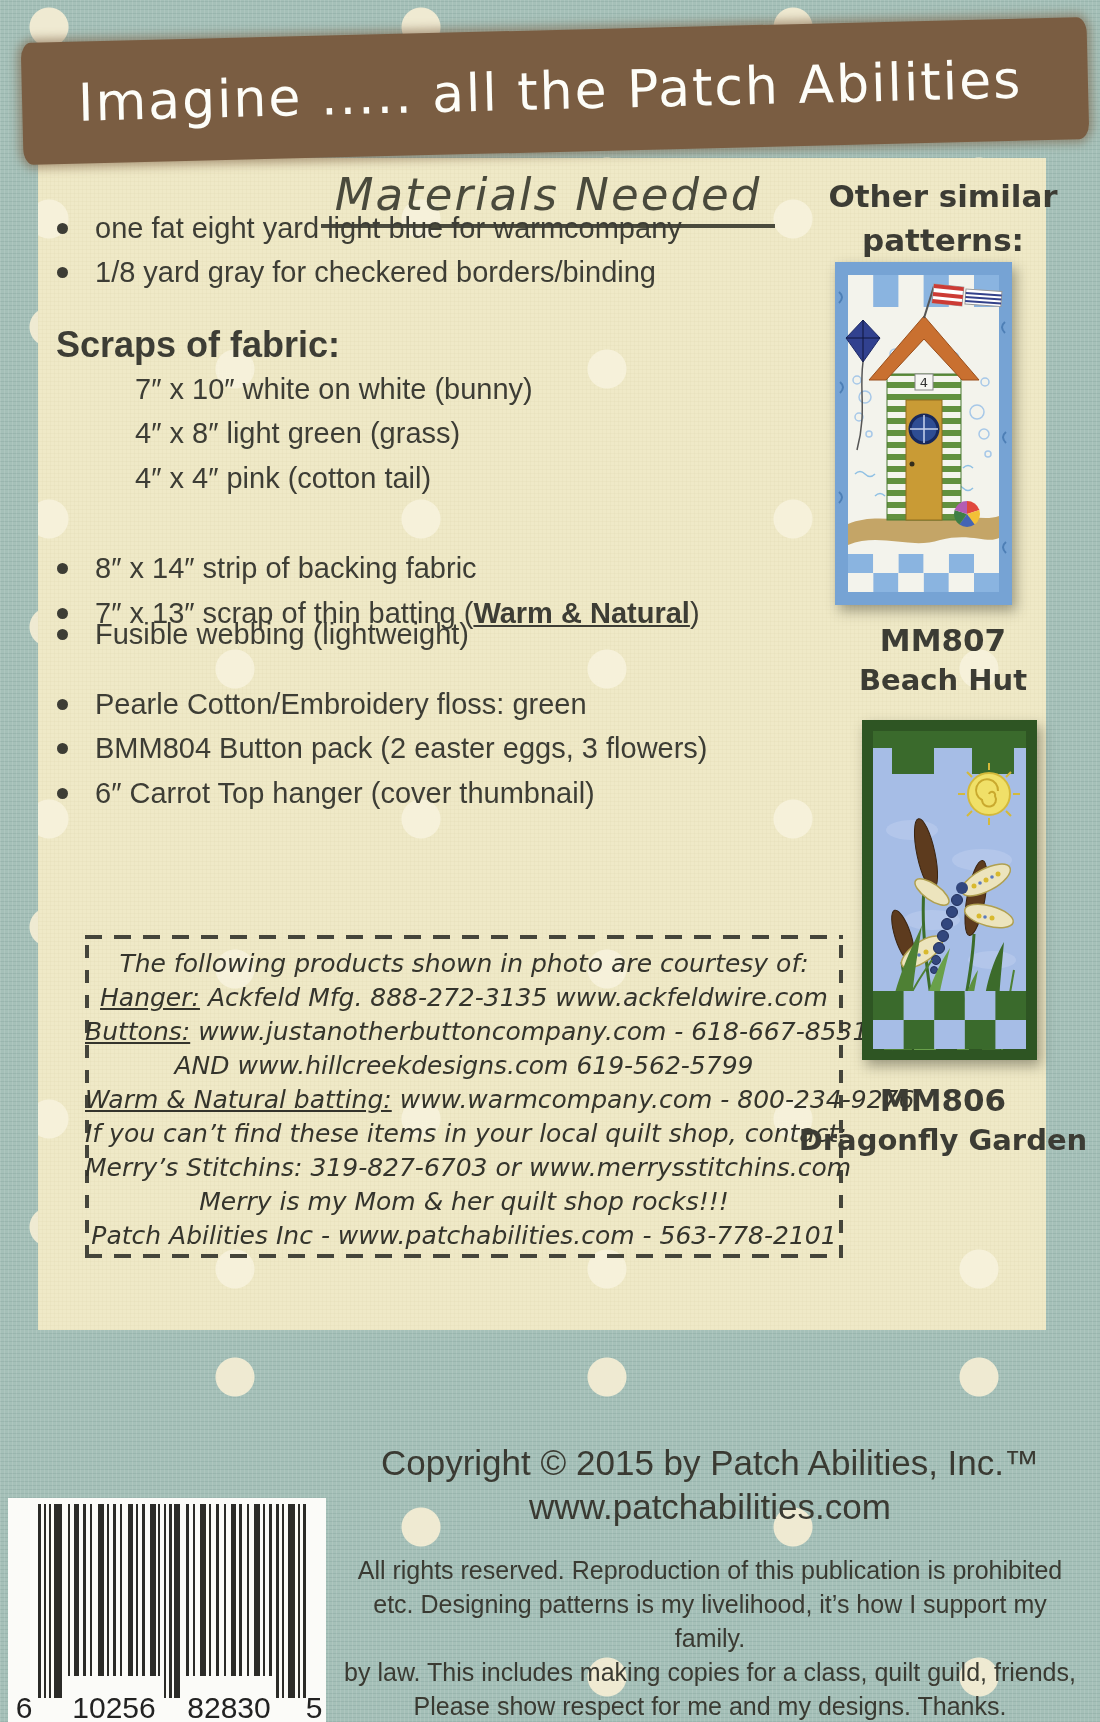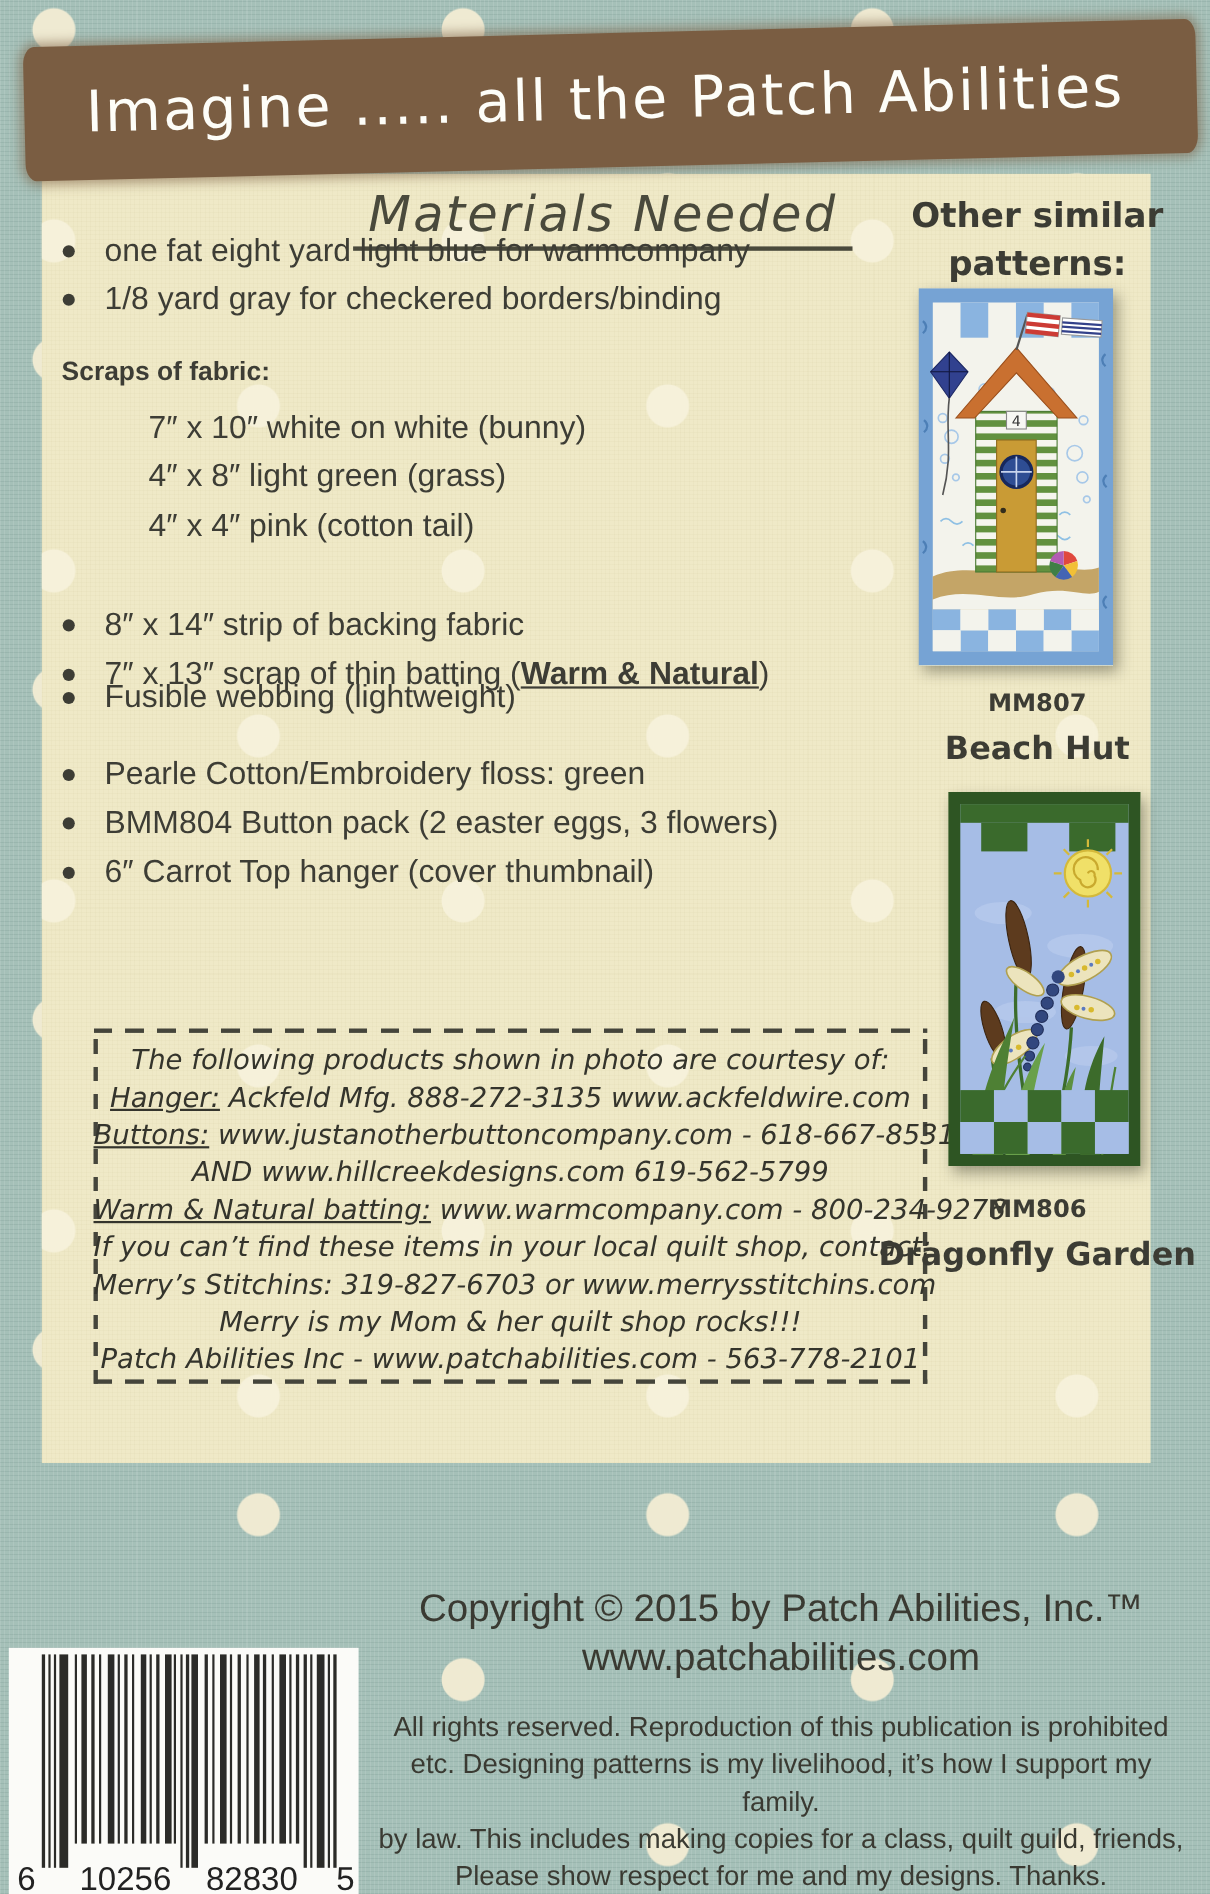--- a/index.html
+++ b/index.html
@@ -37,21 +37,21 @@
     background-size:372px 300px,372px 300px,auto,auto;
     background-position:-10px 40px,176px 190px,0 0,0 0;
   }
   .mat-title{position:absolute;left:150px;top:10px;width:720px;text-align:center;}
   .mat-title span{
     display:inline-block;font-size:45px;font-style:italic;letter-spacing:2px;
     color:#4a4a3c;border-bottom:4px solid #4a4a3c;padding:0 14px 3px;
   }
   .line{position:absolute;left:57px;font-size:29px;line-height:36px;color:#3d3d35;white-space:nowrap;}
   .line .dot{position:absolute;left:-38px;top:13px;width:11px;height:11px;border-radius:50%;background:#3d3d35;}
-  .scraps-heading{position:absolute;left:18px;top:166px;font-size:24px;font-weight:bold;color:#3d3d35;}
+  .scraps-heading{position:absolute;left:18px;top:166px;font-size:36px;font-weight:bold;color:#3d3d35;}
   .scrap{left:97px;}
   .bold-u{font-weight:bold;text-decoration:underline;margin-top:35px;}
   
   .dashed-box{
     position:absolute;left:47px;top:777px;width:758px;height:323px;box-sizing:border-box;
     padding-top:12px;
     background:
       repeating-linear-gradient(90deg,#45453b 0 17px,rgba(0,0,0,0) 17px 29px) left top/100% 4px no-repeat,
       repeating-linear-gradient(90deg,#45453b 0 17px,rgba(0,0,0,0) 17px 29px) left bottom/100% 4px no-repeat,
       repeating-linear-gradient(0deg,#45453b 0 13px,rgba(0,0,0,0) 13px 25px) left top/4px 100% no-repeat,
@@ -62,21 +62,21 @@
   
   .sidebar-heading{position:absolute;left:775px;top:16px;width:260px;text-align:center;
     font-size:31px;line-height:44px;font-weight:bold;color:#3c3c34;}
   .quilt{position:absolute;box-shadow:4px 6px 12px rgba(60,60,45,.45);}
   .quilt svg{display:block;}
   .q807{left:797px;top:104px;width:177px;height:343px;}
   .q806{left:824px;top:562px;width:175px;height:340px;}
   .caption{position:absolute;text-align:center;color:#3c3c34;}
   .cap807{left:775px;top:462px;width:260px;}
   .cap806{left:760px;top:922px;width:290px;}
-  .cap-code{font-size:22px;line-height:40px;font-weight:bold;text-align:center;}
+  .cap-code{font-size:31px;line-height:40px;font-weight:bold;text-align:center;}
   .cap-name{font-size:29px;line-height:40px;font-weight:bold;}
   
   .copyright{position:absolute;left:320px;top:1443px;width:780px;text-align:center;font-size:35px;color:#3a3a32;}
   .website{position:absolute;left:320px;top:1487px;width:780px;text-align:center;font-size:35px;color:#3a3a32;}
   .rights{position:absolute;left:335px;top:1553px;width:750px;text-align:center;font-size:25px;line-height:34px;color:#3a3a32;}
   
   .barcode{position:absolute;left:8px;top:1498px;width:318px;height:224px;background:#fbfbf8;}
 </style>
 </head>
 <body>

